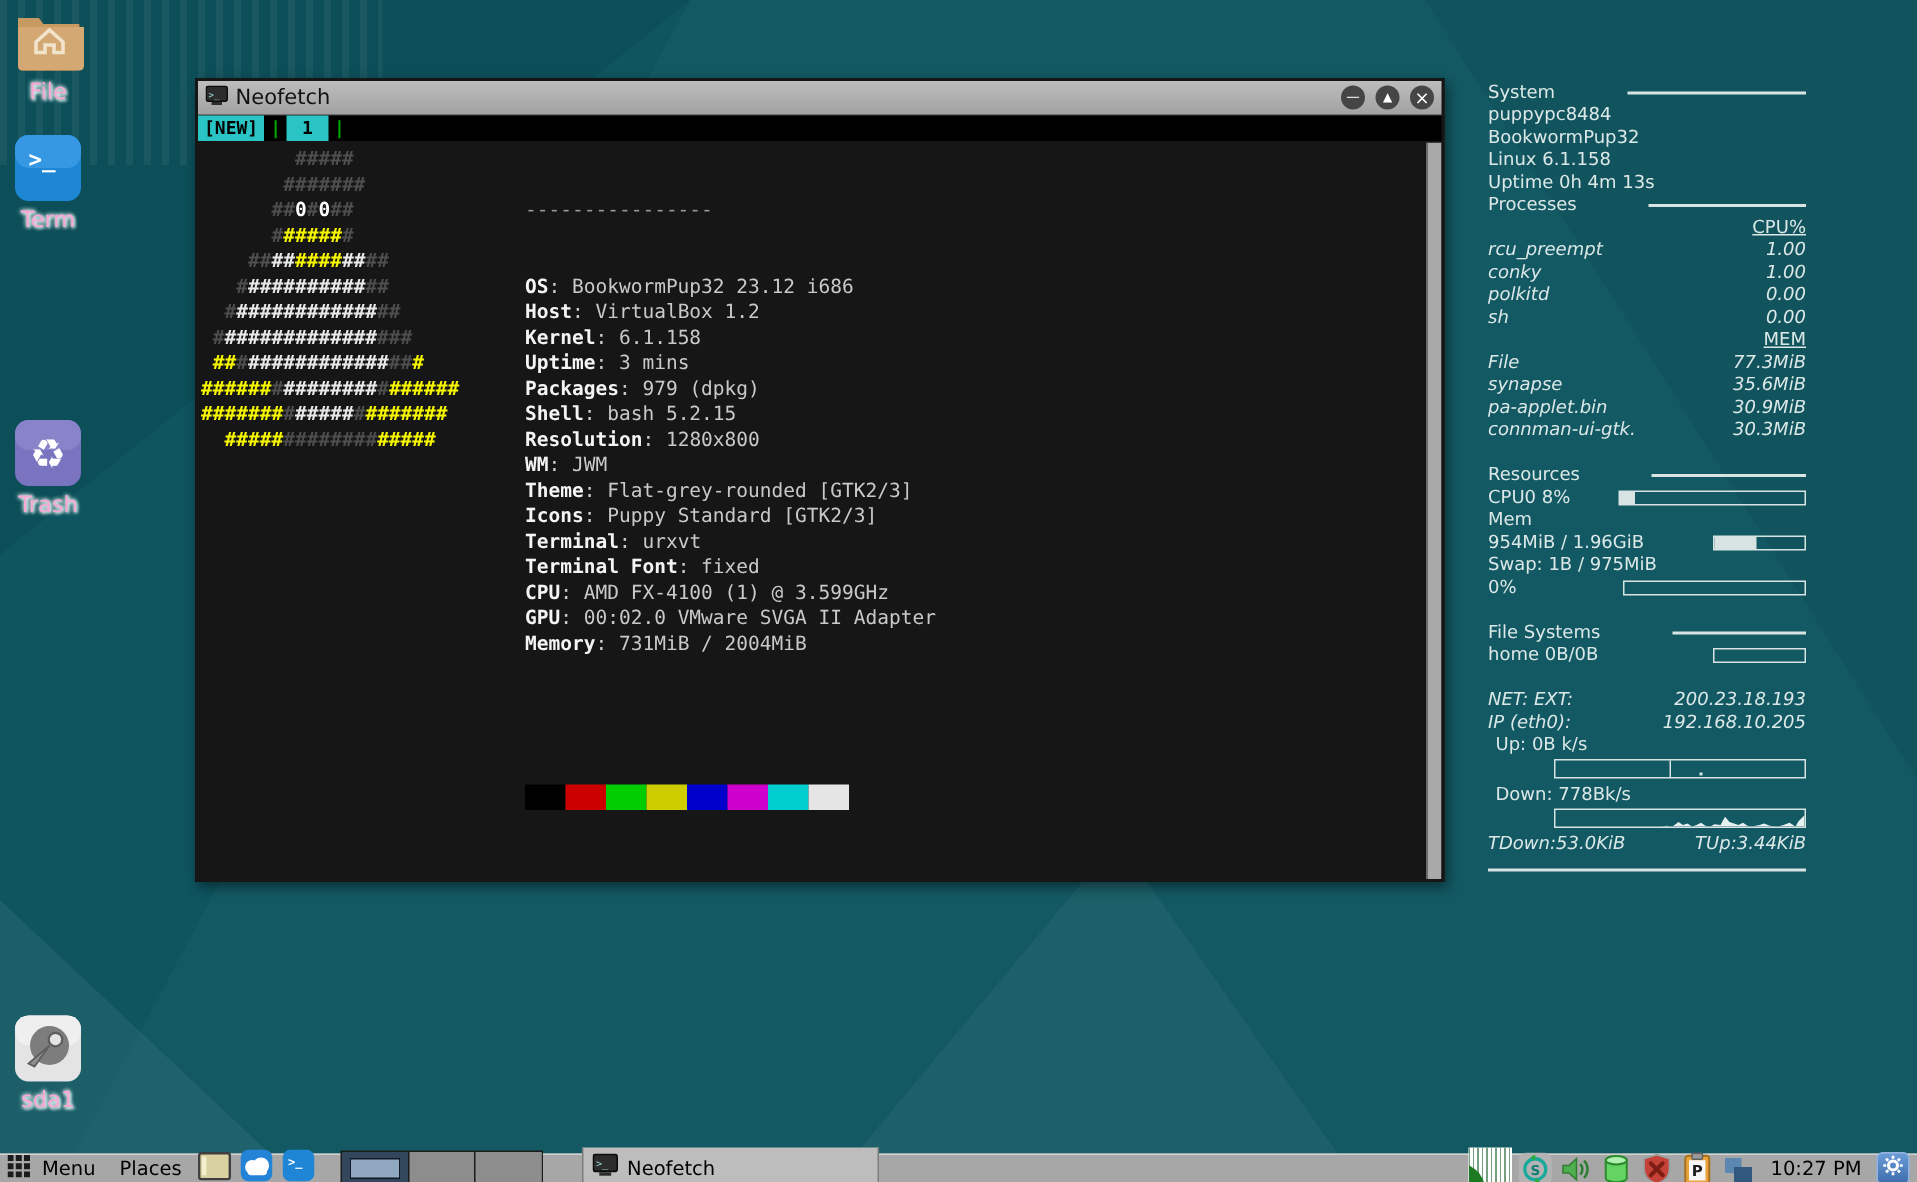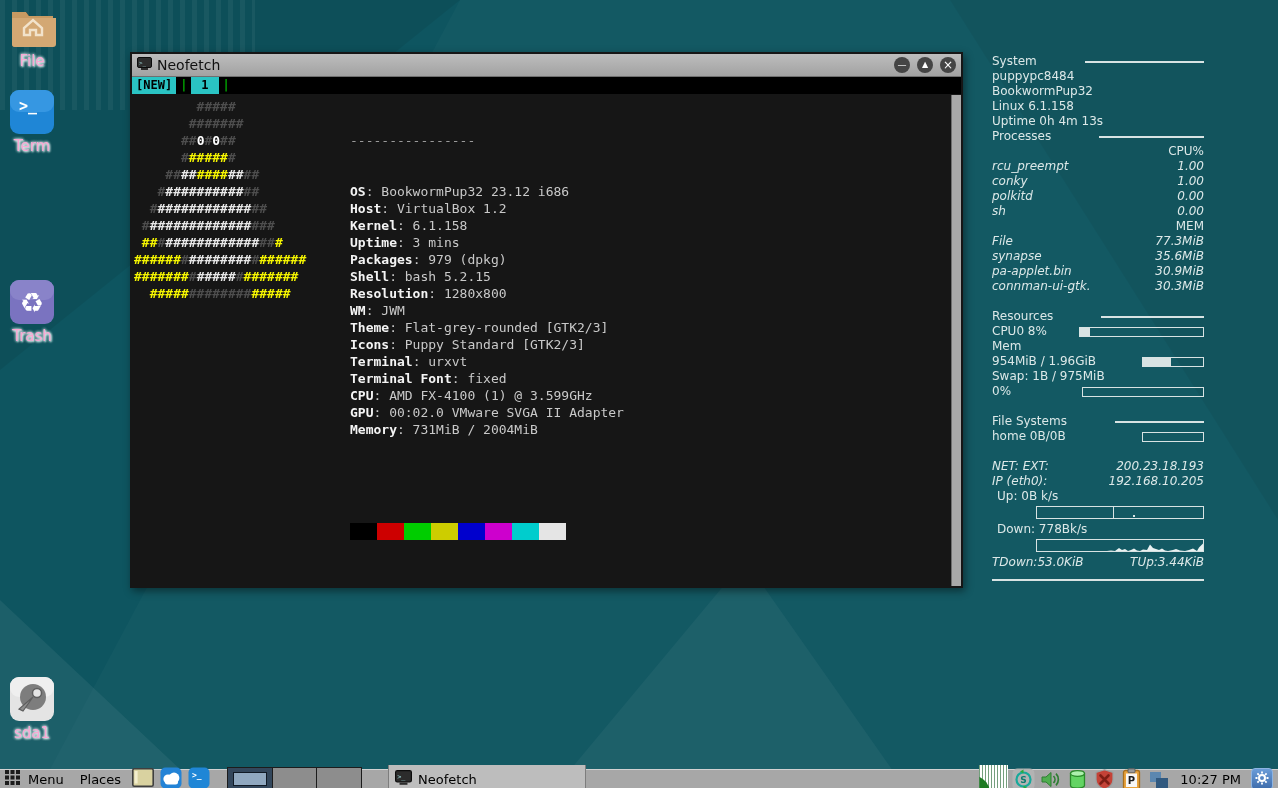--- a/index.html
+++ b/index.html
@@ -51,21 +51,21 @@
   .pal-row{display:flex;}
   .pal{width:27px;height:17px;}
   .pal-gap{height:17px;}
 
   
   .conky{position:absolute;left:992px;top:54px;width:212px;color:#dce8e8;
     font:12px/15px "DejaVu Sans",sans-serif;}
   .ck-h{display:flex;align-items:center;height:15px;gap:41px;}
   .ck-line{flex:1;border-top:2px solid #d8e3e3;margin-left:7px;margin-top:1px;}
   .ck-row{display:flex;align-items:center;height:15px;}
-  .ck-right{text-align:right;height:15px;}
+  .ck-right{text-align:right;height:15px;text-decoration:underline;}
   .ck-between{display:flex;justify-content:space-between;height:15px;font-style:italic;}
   .ck-gap{height:15px;}
   .ck-bar{border:1px solid #d8e3e3;height:10px;margin-left:auto;display:block;}
   .ck-bar .fill{display:block;height:100%;background:#d8e3e3;}
   .w125{width:125px;} .w122{width:122px;} .w62{width:62px;}
   .ck-indent{padding-left:5px;height:15px;}
   .ck-graph{position:relative;border:1px solid #d8e3e3;height:13px;width:168px;
     margin:2px 0 3px auto;}
   .ck-tick{position:absolute;left:46%;top:0;bottom:0;width:1px;background:#d8e3e3;}
   .ck-dot{position:absolute;left:58%;bottom:1px;width:2px;height:2px;background:#d8e3e3;}

